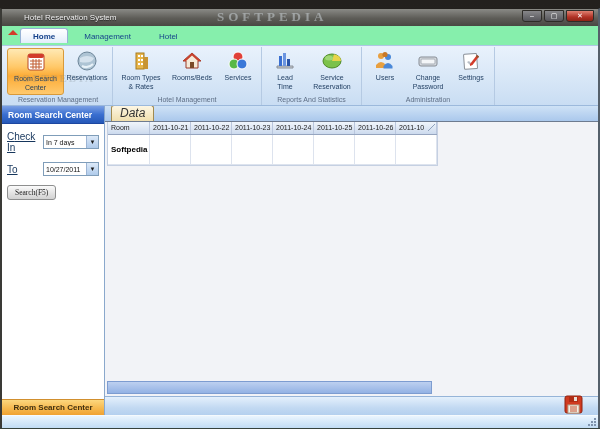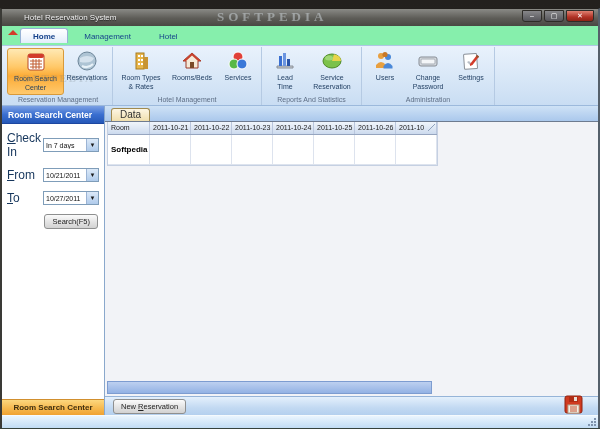--- a/index.html
+++ b/index.html
@@ -39,32 +39,32 @@
   .ricon { width:22px; height:22px; display:flex; align-items:center; justify-content:center; }
 
   
   .content { flex:1; display:flex; min-height:0; }
 
   
   .sidebar { width:103px; display:flex; flex-direction:column; border-right:1px solid #8aa8cc; background:#fff; flex:0 0 auto; }
   .sidebar-header { height:18px; background:linear-gradient(#7ba0e4,#3a6fd0 50%,#2558b8); color:#fff; font-weight:bold; font-size:8.5px; line-height:18px; padding-left:6px; border-bottom:1px solid #1d47a0; }
   .sidebar-body { flex:1; padding:7px 5px 0 5px; }
   .field-row { display:flex; align-items:center; margin-bottom:9px; }
-  .field-row label { flex:1; font-size:12px; color:#16365c; }
+  .field-row label { flex:1; font-size:10px; color:#16365c;text-decoration:underline; }
   .combo { width:56px; height:14px; border:1px solid #7f9db9; background:#fff; display:flex; align-items:center; }
   .combo .val { flex:1; font-size:7px; padding-left:2px; color:#111; white-space:nowrap; overflow:hidden; }
   .combo .drop { width:12px; height:12px; background:linear-gradient(#dce9f8,#b0cbeb); border-left:1px solid #9cb4d4; font-size:6px; line-height:12px; text-align:center; color:#1a1a1a; }
-  .search-row { display:flex; justify-content:flex-end; padding-right:1px; }
+  .search-row { display:flex; justify-content:flex-start; padding-right:1px;font-family:Liberation Serif, serif; }
   .btn { background:linear-gradient(#fbfbfb,#e3e3e3 55%,#d2d2d2); border:1px solid #8e8f8f; border-radius:3px; font-size:7.5px; color:#222; padding:2px 7px; }
   .sidebar-footer { height:16px; background:linear-gradient(#fcd77e,#f6b94f 55%,#f0a232); border-top:1px solid #d18f2e; font-size:8px; font-weight:bold; color:#40300f; text-align:center; line-height:15px; }
 
   
   .main { flex:1; display:flex; flex-direction:column; min-width:0; }
   .tabstrip { height:16px; background:linear-gradient(#cfe2f6,#aac8ec); border-bottom:1px solid #6e7b90; display:flex; align-items:flex-end; padding-left:6px; flex:0 0 auto; }
-  .dtab { background:linear-gradient(#fdf6e3,#f0dfae); border:1px solid #a08a50; border-bottom:none; border-radius:3px 3px 0 0; font-size:10px; color:#333; padding:0 8px 1px; }
+  .dtab { background:linear-gradient(#fdf6e3,#f0dfae); border:1px solid #a08a50; border-bottom:none; border-radius:3px 3px 0 0; font-size:12px; color:#333; padding:0 8px 1px;font-style:italic; }
   .workspace { flex:1; background:#f2f3f7; position:relative; min-height:0; }
   .grid { position:absolute; top:0; left:2px; background:#fff; border:1px solid #c5d0e2; border-top:none; }
   .grid-header { display:flex; height:13px; background:linear-gradient(#f0f5fb,#dbe5f3 60%,#ccdaee); border-bottom:1px solid #96a5bf; }
   .gh { font-size:7px; color:#222; border-right:1px solid #b9c6dd; line-height:12px; padding-left:3px; white-space:nowrap; overflow:hidden; position:relative; }
   .gh.room { width:42px; }
   .gh.date { width:41px; }
   .trunc { position:absolute; right:1px; top:2px; width:7px; height:7px; background:linear-gradient(135deg,transparent 44%,#8fa2bd 44%,#8fa2bd 56%,transparent 56%); }
   .grid-row { display:flex; height:30px; }
   .gc { border-right:1px solid #dde3ee; border-bottom:1px solid #dde3ee; }
   .gc.room { width:42px; font-size:8px; font-weight:bold; color:#000; display:flex; align-items:center; padding-left:3px; }
@@ -257,27 +257,20 @@
       <div class="sidebar-header">Room Search Center</div>
       <div class="sidebar-body">
         <div class="field-row">
           <label><u>C</u>heck In</label>
           <span class="combo">
             <span class="val">In 7 days</span>
             <span class="drop">▼</span>
           </span>
         </div>
         <div class="field-row">
-          <label><u>F</u>rom</label>
-          <span class="combo">
-            <span class="val">10/21/2011</span>
-            <span class="drop">▼</span>
-          </span>
-        </div>
-        <div class="field-row">
           <label><u>T</u>o</label>
           <span class="combo">
             <span class="val">10/27/2011</span>
             <span class="drop">▼</span>
           </span>
         </div>
         <div class="search-row">
           <span class="btn">Search(F5)</span>
         </div>
       </div>
@@ -309,21 +302,20 @@
             <span class="gc date"></span>
             <span class="gc date"></span>
             <span class="gc date"></span>
             <span class="gc date"></span>
           </div>
         </div>
         <div class="hscroll"></div>
       </div>
 
       <div class="bottombar">
-        <span class="btn">New <u>R</u>eservation</span>
         <span class="saveicon">
           <svg width="21" height="21" viewBox="0 0 21 21">
                 <rect x="2" y="2" width="17" height="17" rx="2" fill="#d03a20" stroke="#8e2310"></rect>
                 <rect x="6" y="2" width="9" height="6" fill="#b02c14"></rect>
                 <rect x="11" y="3" width="3" height="4" fill="#e8e0d8"></rect>
                 <rect x="5" y="11" width="11" height="8" fill="#f5efe5" stroke="#b8a890"></rect>
                 <line x1="7" y1="13" x2="14" y2="13" stroke="#c05030"></line>
                 <line x1="7" y1="15" x2="14" y2="15" stroke="#c05030"></line>
                 <line x1="7" y1="17" x2="14" y2="17" stroke="#c05030"></line>
               </svg>

